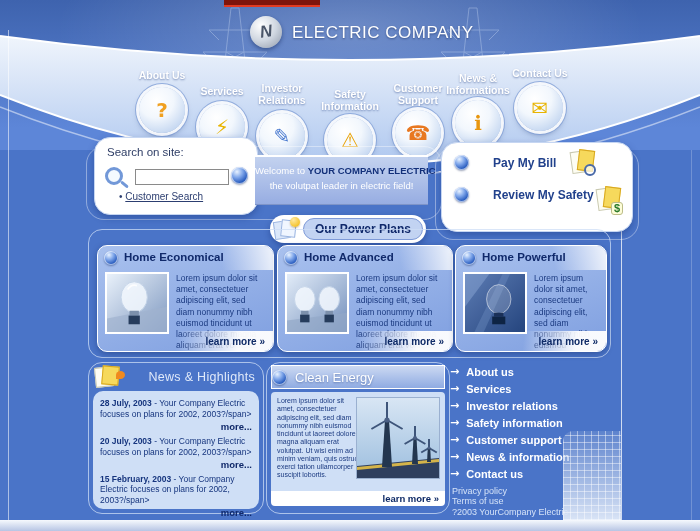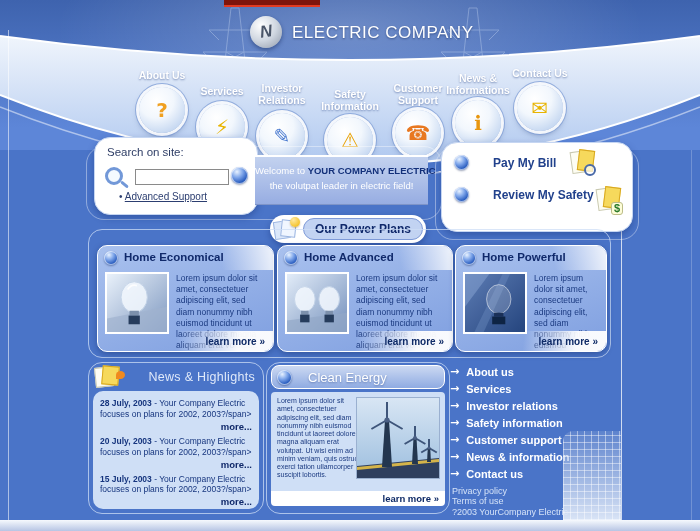--- a/index.html
+++ b/index.html
@@ -105,22 +105,22 @@
   .docs-icon .sh1{left:2px;top:2px;width:16px;height:18px;background:#fdfdf5;border:1px solid #c8c8b0;transform:rotate(-6deg);}
   .docs-icon .sh2{left:9px;top:1px;width:15px;height:17px;background:#f6d95c;border:1px solid #d8a820;transform:rotate(5deg);}
   .docs-icon .bub{right:0;top:6px;width:9px;height:8px;background:#f08a1e;border-radius:50% 50% 50% 0;}
   .news-title{flex:1;text-align:right;padding-right:4px;font-size:12.5px;color:#dfe9fa;letter-spacing:.3px;}
   .news-body{position:absolute;left:4px;top:28px;width:166px;height:118px;background:#cfdff6;border-radius:10px;
     padding:7px 7px 0 7px;box-sizing:border-box;}
   .news-item{font-size:8.5px;line-height:1.28;color:#16357e;}
   .news-item b{white-space:nowrap;}
   .news-more{text-align:right;font-size:9.5px;font-weight:bold;color:#10296a;margin:1px 0 4px 0;cursor:pointer;}
 
-  .clean-head{position:absolute;left:4px;top:2px;right:4px;height:22px;border:1px solid #fff;border-radius:8px;
-    background:linear-gradient(180deg,#ccd9f2,#8fabe2);display:flex;align-items:center;gap:16px;padding-left:5px;}
+  .clean-head{position:absolute;left:4px;top:2px;right:4px;height:22px;border:1px solid #fff;border-radius:0;
+    background:linear-gradient(180deg,#ccd9f2,#8fabe2);display:flex;align-items:center;gap:8px;}
   .clean-head .sphere{width:15px;height:15px;}
   .clean-title{font-size:13px;color:#fff;text-shadow:0 1px 2px rgba(10,40,110,.4);}
   .clean-body{position:absolute;left:4px;top:29px;width:174px;height:99px;background:#cfdff6;border-radius:4px 4px 0 0;}
   .clean-text{position:absolute;left:6px;top:5px;width:84px;font-size:7px;line-height:1.18;color:#1b3a80;}
   .clean-img{position:absolute;right:5px;top:5px;width:82px;height:80px;border:1px solid #9ab0d0;}
   .clean-img svg{display:block;width:100%;height:100%;}
   .clean-learn{position:absolute;left:4px;top:128px;width:174px;height:15px;background:#fff;border-radius:0 0 4px 4px;
     text-align:right;font-size:9.5px;font-weight:bold;color:#0e2a66;line-height:15px;padding-right:6px;box-sizing:border-box;cursor:pointer;}
 
   
@@ -209,21 +209,21 @@
   <div class="outline" style="left:86px;top:146px;width:354px;height:72px"></div>
   <div class="outline" style="left:435px;top:148px;width:202px;height:90px"></div>
 
   <div class="white-panel" style="left:94px;top:137px;width:162px;height:76px">
     <div class="search-label">Search on site:</div>
     <span class="mag"></span>
     <input class="search-input" value="" style="">
     <div class="sphere go-btn"></div>
     <div class="adv-row">
       <span>•</span>
-      <span class="adv-link">Advanced Support</span>
+      <span class="adv-link">Customer Search</span>
     </div>
   </div>
 
   <div class="welcome">
     <div class="l1">
       <span>Welcome to </span><b>YOUR COMPANY ELECTRIC</b><span> -</span>
     </div>
     <div class="l2">the volutpat leader in electric field!</div>
   </div>
 
@@ -344,21 +344,21 @@
           <i class="sh2"></i>
           <i class="bub"></i>
         </span>
       <span class="news-title">News &amp; Highlights</span>
     </div>
     <div class="news-body">
       <div class="news-item"><b>28 July, 2003</b><span> - Your Company Electric focuses on plans for 2002, 2003?/span&gt;</span></div>
       <div class="news-more">more...</div>
       <div class="news-item"><b>20 July, 2003</b><span> - Your Company Electric focuses on plans for 2002, 2003?/span&gt;</span></div>
       <div class="news-more">more...</div>
-      <div class="news-item"><b>15 July, 2003</b><span> - Your Company Electric focuses on plans for 2002, 2003?/span&gt;</span></div>
+      <div class="news-item"><b>15 February, 2003</b><span> - Your Company Electric focuses on plans for 2002, 2003?/span&gt;</span></div>
       <div class="news-more" style="margin-bottom:0">more...</div>
     </div>
   </div>
 
   <div class="section-box" style="left:266px;top:362px;width:182px;height:150px">
     <div class="clean-head">
       <span class="sphere"></span>
       <span class="clean-title">Clean Energy</span>
     </div>
     <div class="clean-body">

